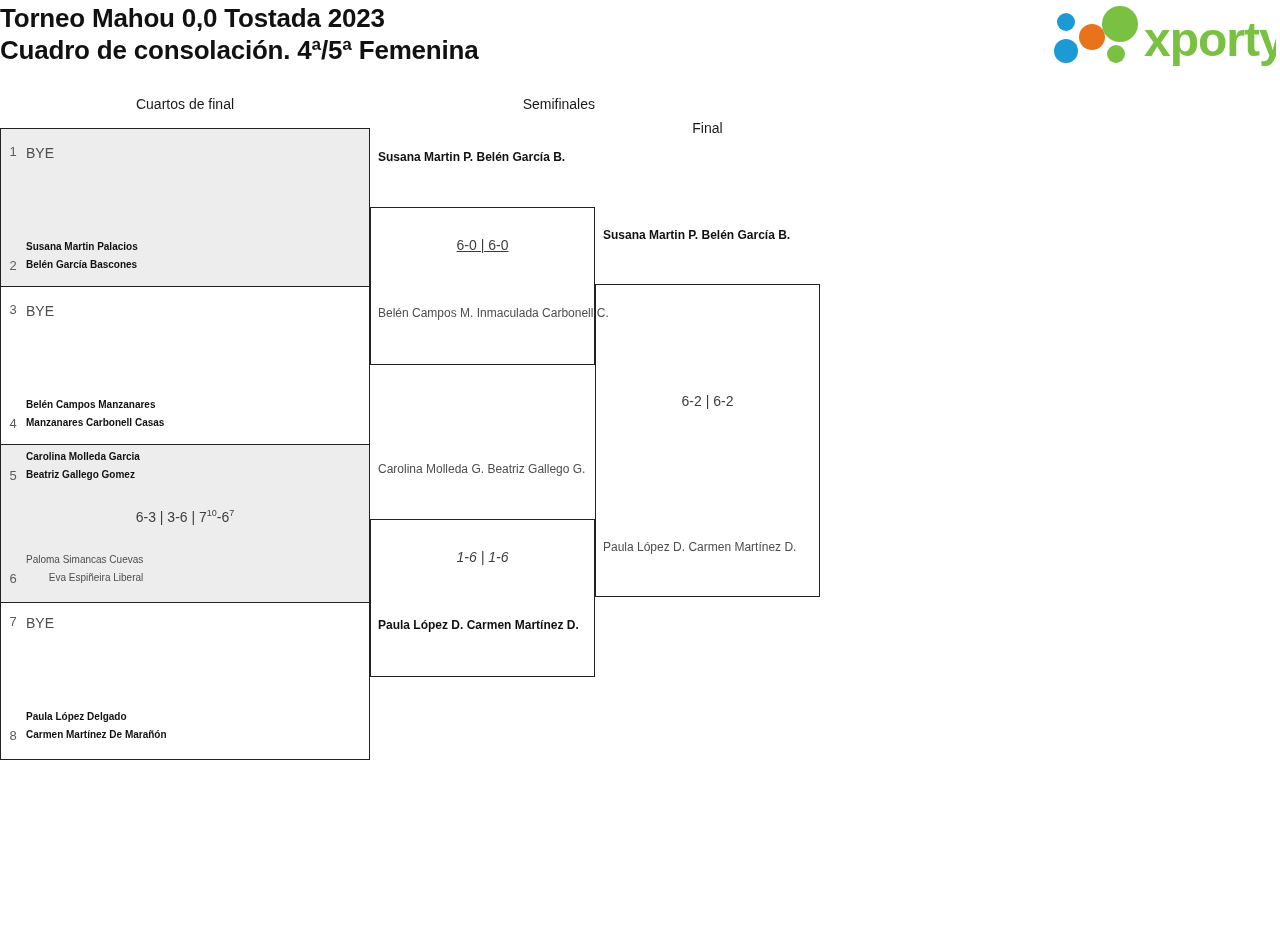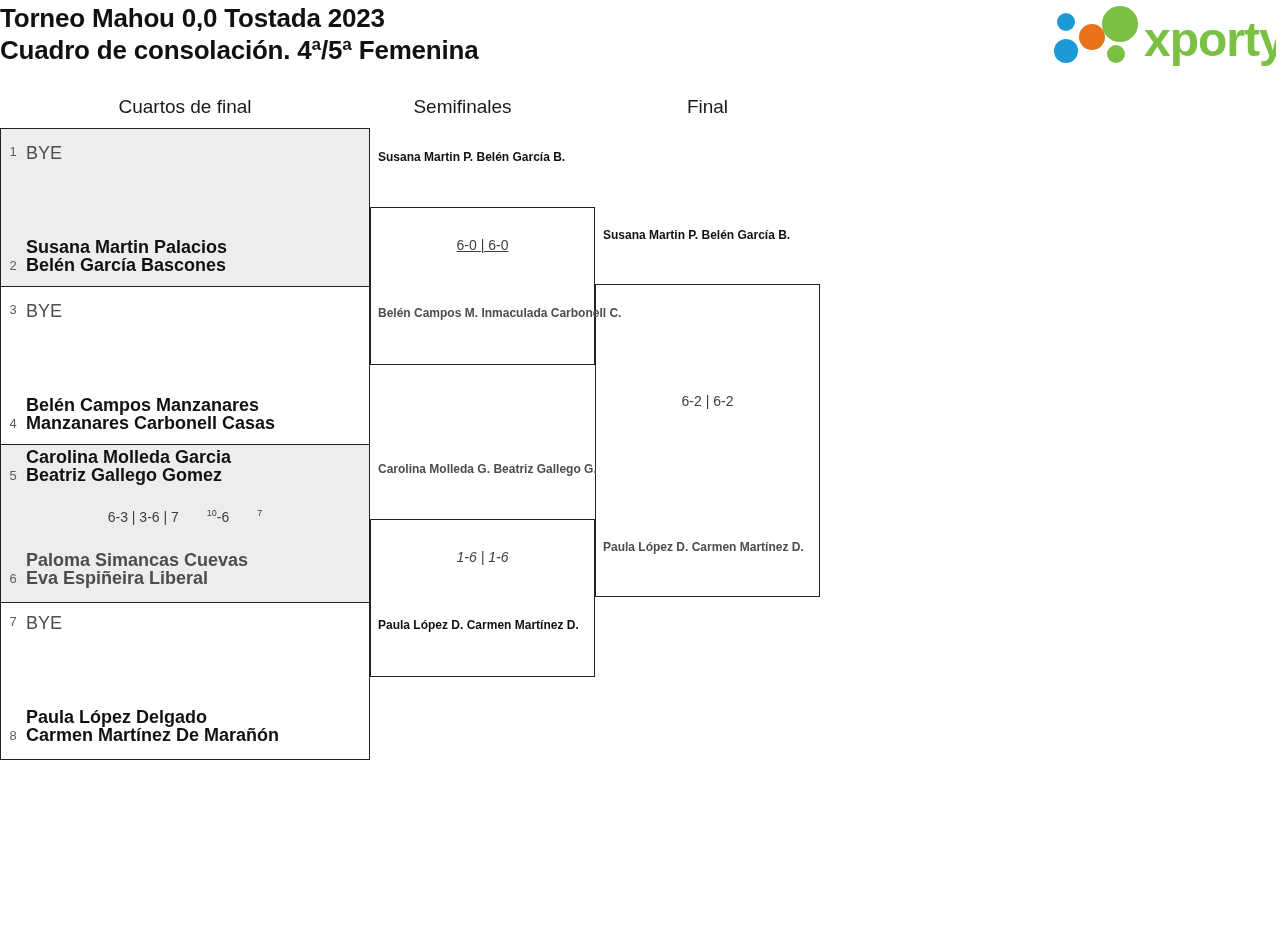--- a/index.html
+++ b/index.html
@@ -18,26 +18,26 @@
     font-size: 26px; font-weight: bold; line-height: 32px;
     letter-spacing: -0.2px; color: #111111; white-space: nowrap;
   }
 
   .logo { position: absolute; left: 1048px; top: 6px; width: 228px; height: 62px; text-decoration: underline; }
   .logo svg { display: block; }
 
   
   .round-head {
     position: absolute; top: 96px;
-    font-size: 19px; color: #1a1a1a; text-align: center;
+    font-size: 14px; color: #1a1a1a; text-align: center;
     white-space: nowrap;
   }
   .rh-qf   { left: 0px;   width: 370px; }
-  .rh-sf   { left: 350px; width: 225px; }
-  .rh-f    { left: 595px; width: 225px; }
+  .rh-sf   { left: 370px; width: 225px; text-align: right; }
+  .rh-f    { left: 595px; width: 225px; margin-top: 24px; }
 
   
   .bracket { position: absolute; left: 0; top: 128px; }
 
   
   .qf-box {
     position: absolute; left: 0; width: 370px; height: 158px;
     border: 1px solid #222222;
     border-bottom: none;
   }
@@ -57,32 +57,32 @@
     background: transparent;
   }
 
   
   .slot { position: absolute; display: flex; align-items: flex-start; }
   .seed {
     width: 26px; flex: none; text-align: center;
     font-size: 13px; color: #5c5c5c; line-height: 16px;
   }
   .seed.lowerseed { align-self: flex-end; }
-  .names { font-size: 18px; line-height: 18px; white-space: nowrap; }
+  .names { font-size: 10px; line-height: 18px; white-space: nowrap; }
   .names .ln { display: block; }
   .winner { color: #111111; font-weight: bold; }
-  .loser  { color: #4d4d4d; font-weight: bold; }
-  .bye    { color: #4d4d4d; font-weight: normal; font-size: 18px; line-height: 18px; }
+  .loser  { color: #4d4d4d; font-weight: normal; text-align: right; }
+  .bye    { color: #4d4d4d; font-weight: normal; font-size: 14px; line-height: 18px; }
 
   
   .score {
     position: absolute; text-align: center;
     font-size: 14px; color: #3d3d3d; white-space: nowrap;
   }
-  .score sup { font-size: 9px; vertical-align: super; line-height: 0; margin-left: 28px; }
+  .score sup { font-size: 9px; vertical-align: super; line-height: 0; }
 
   
   .adv { position: absolute; font-size: 12px; line-height: 18px; white-space: nowrap; }
 </style>
 </head>
 <body>
 
 <div id="root">
 
   <div class="title-block">

